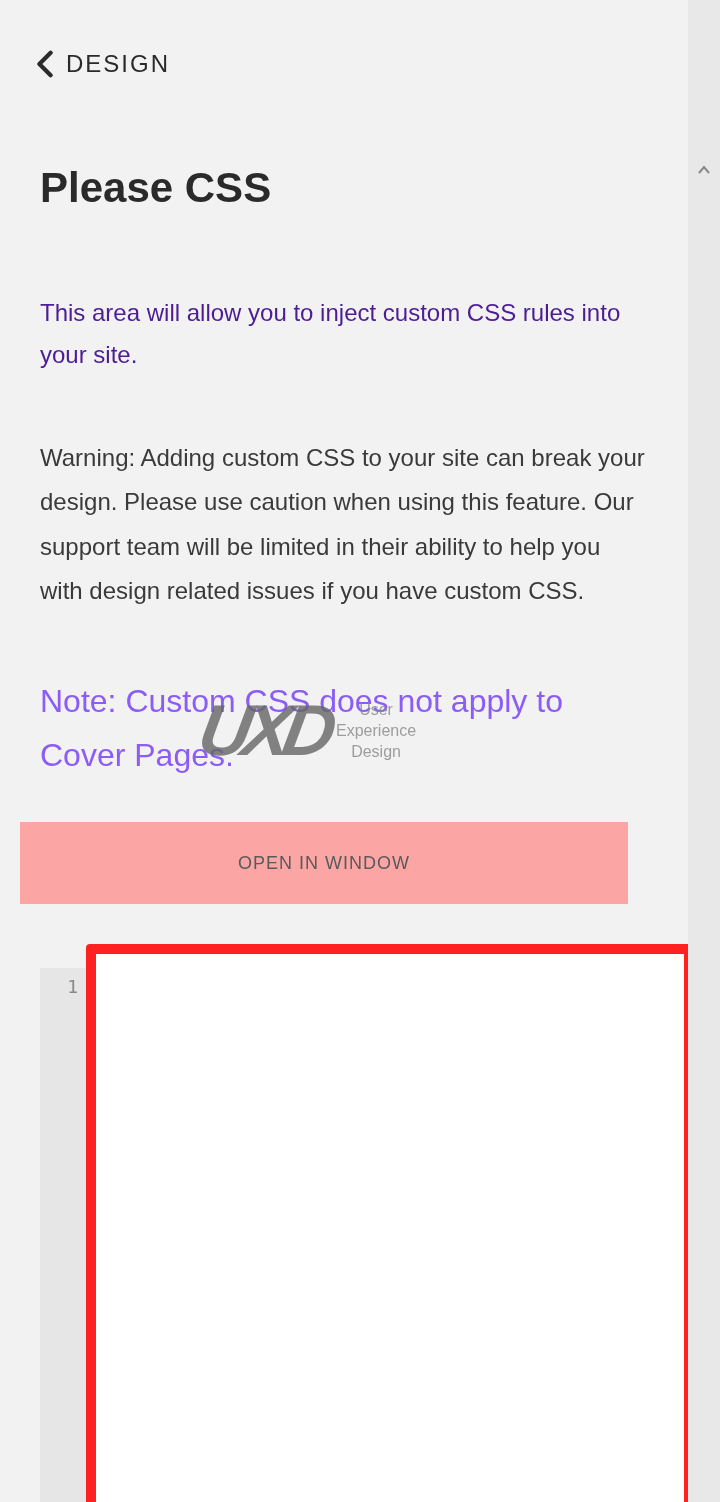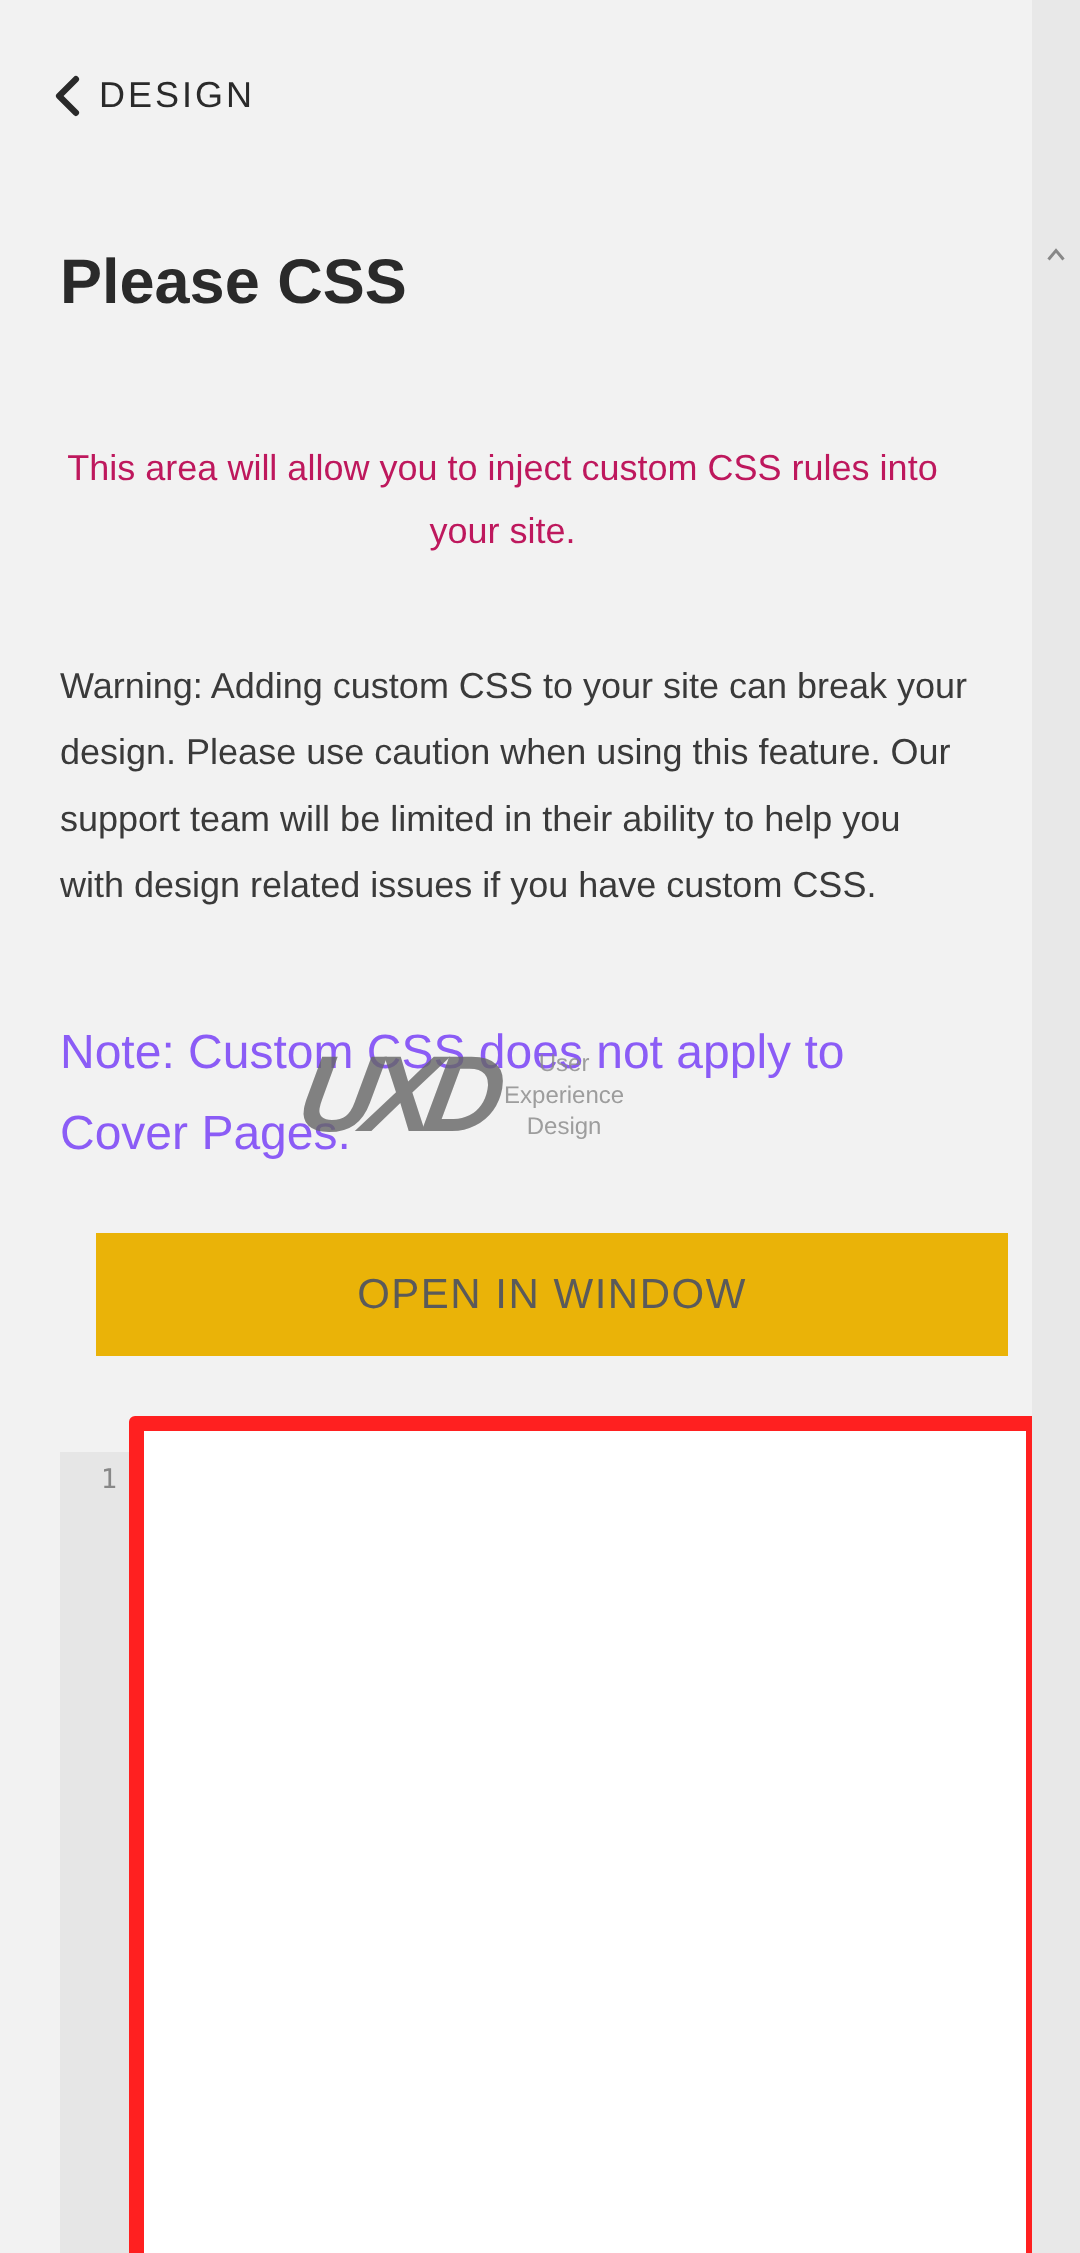--- a/index.html
+++ b/index.html
@@ -46,48 +46,47 @@
     }
     
     .page-title {
       font-size: 42px;
       font-weight: 700;
       color: #2a2a2a;
       padding: 86px 40px 0 40px;
     }
     
     .description {
-      padding: 80px 40px 0 22px;
+      padding: 80px 40px 0 40px;
       font-size: 24px;
       line-height: 1.75;
-      color: #be185d;
-      text-align: center;
+      color: #4c1d95;
     }
     
     .warning {
       padding: 60px 40px 0 40px;
       font-size: 24px;
       line-height: 1.85;
       color: #3a3a3a;
     }
     
     .note {
       padding: 60px 40px 0 40px;
       font-size: 32px;
       line-height: 1.7;
       color: #8b5cf6;
     }
     
     .open-button {
-      margin: 40px 40px 0 64px;
+      margin: 40px 40px 0 20px;
       width: calc(100% - 80px);
       height: 82px;
-      background: #eab308;
+      background: #fca5a5;
       border: none;
-      font-size: 28px;
+      font-size: 18px;
       font-weight: 500;
       letter-spacing: 1px;
       color: #5a5a5a;
       cursor: pointer;
       display: flex;
       align-items: center;
       justify-content: center;
     }
     
     .editor-container {

